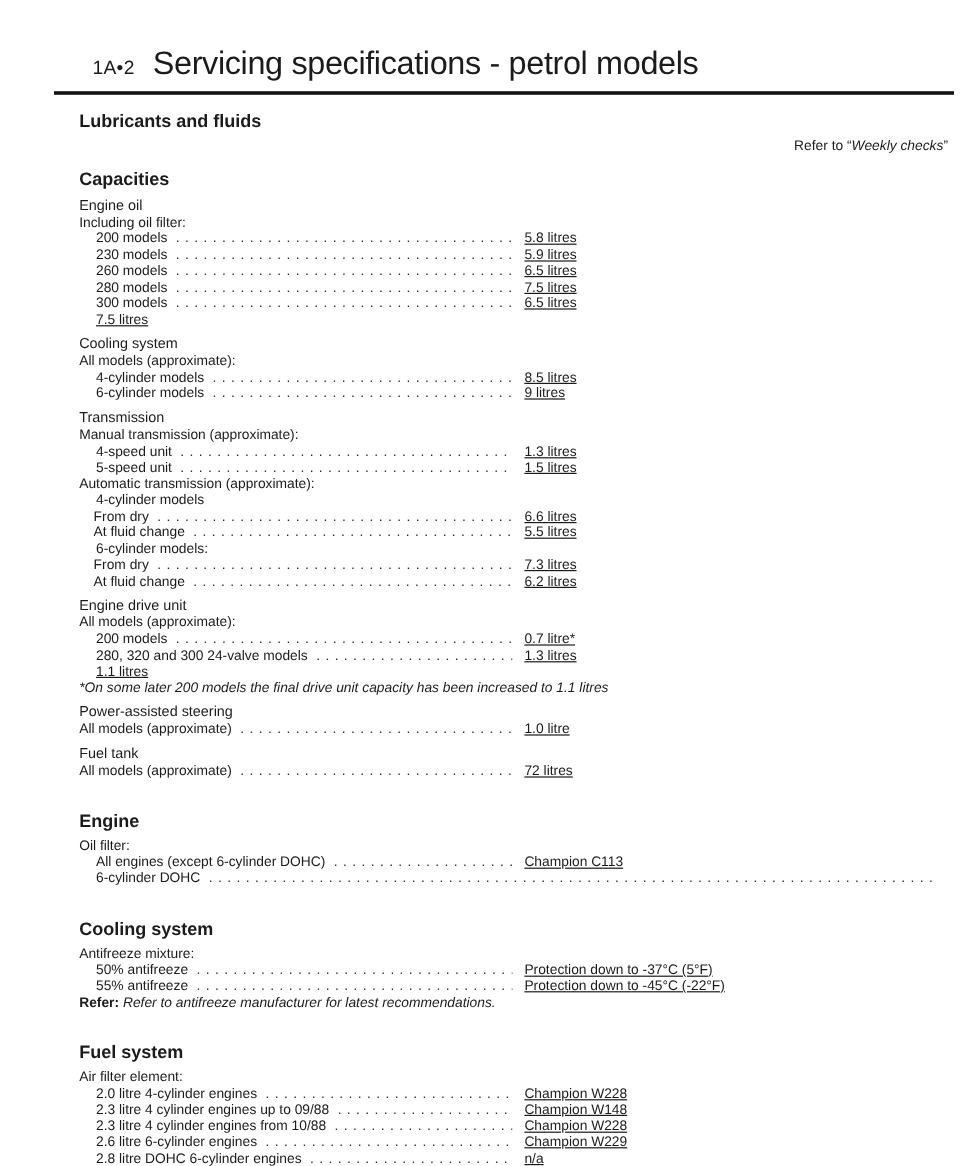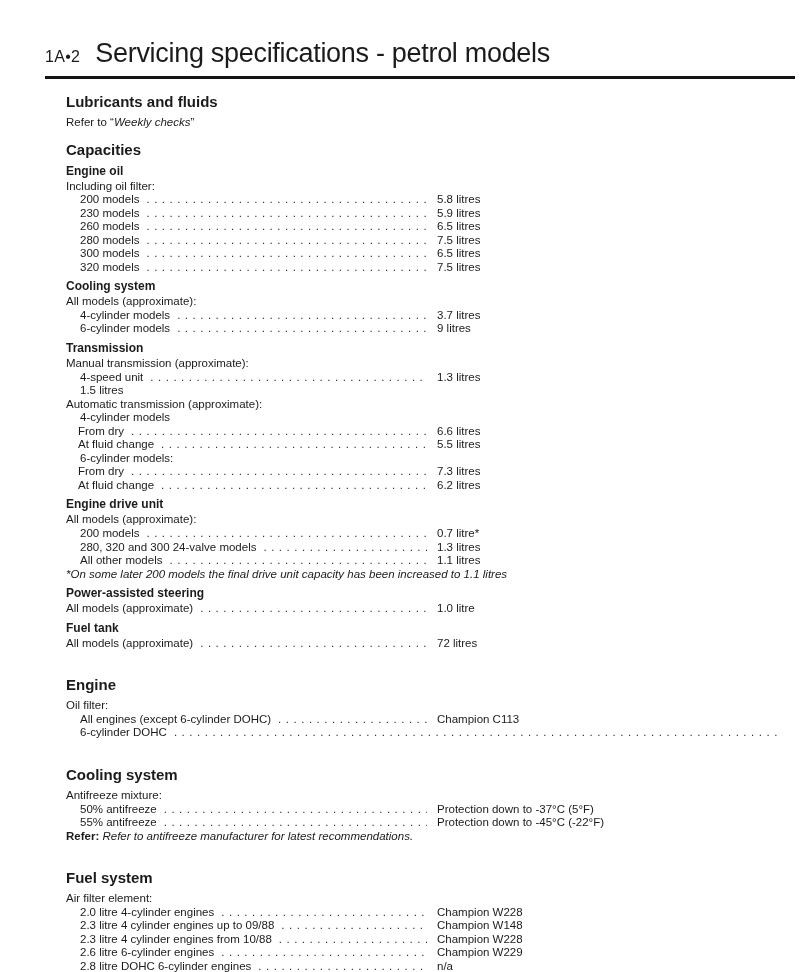--- a/index.html
+++ b/index.html
@@ -9,49 +9,49 @@
     background: #ffffff;
     font-family: "Liberation Sans", sans-serif;
     color: #1b1b1b;
     overflow: hidden;
   }
   .page { width: 800px; height: 972px; background: #fff; position: relative; }
 
   
   .header { padding: 38px 8px 0 45px; }
   .header-line { display: flex; align-items: baseline; gap: 15px; }
-  .page-number { font-size: 16px; font-weight: 400; letter-spacing: 0.3px; white-space: nowrap; }
+  .page-number { font-size: 16px; font-weight: 400; letter-spacing: 0.3px; white-space: nowrap; margin-left: 32px; }
   .page-title { font-size: 27px; font-weight: 400; letter-spacing: -0.3px; white-space: nowrap; }
   .rule { border: none; border-top: 3px solid #141414; margin-top: 7px; width: 750px; }
 
   
   main { margin: 13px 10px 0 66px; width: 724px; }
 
   .section { font-size: 15px; font-weight: bold; line-height: 19px; margin-top: 25px; margin-bottom: 5px; }
   .section:first-child { margin-top: 5px; }
   .refline + .section { margin-top: 10px; }
 
-  .sub { font-size: 12px; font-weight: bold; line-height: 14px; margin-top: 5px; margin-bottom: 2px; }
+  .sub { font-size: 12px; font-weight: normal; line-height: 14px; margin-top: 5px; margin-bottom: 2px; }
 
   .plain, .row, .refline, .footnote { font-size: 11.5px; line-height: 13.55px; }
-  .refline { margin-bottom: 1px; }
+  .refline { margin-bottom: 1px; text-align: right; }
 
   .ind1 { margin-left: 14px; }
   .ind2 { margin-left: 12px; }
 
   .row { display: flex; align-items: baseline; }
   .lhs { flex: 1 1 auto; display: flex; align-items: flex-start; min-width: 0; overflow: hidden; }
   .label { flex: 0 0 auto; white-space: nowrap; }
   .leader { flex: 1 1 auto; overflow: hidden; white-space: nowrap; margin: 0 10px 0 7px; color: #2b2b2b; }
   .leader::after {
     content: "..............................................................................................";
     letter-spacing: 4.5px;
     font-size: 11.5px;
   }
-  .value { flex: 0 0 353px; white-space: nowrap; }
+  .value { flex: 0 0 353px; white-space: nowrap; text-decoration: underline; }
 
   .i { font-style: italic; }
   .b { font-weight: bold; }
 </style>
 </head>
 <body>
 
 <div class="page">
   <header class="header">
     <div class="header-line">
@@ -96,52 +96,52 @@
         <span class="value">7.5 litres</span>
       </div>
       <div class="row ind1">
         <span class="lhs">
           <span class="label">300 models</span>
           <span class="leader"></span>
         </span>
         <span class="value">6.5 litres</span>
       </div>
       <div class="row ind1">
-        <span class="lhs">
-          <span class="label">320 models</span>
-          <span class="leader"></span>
-        </span>
         <span class="value">7.5 litres</span>
       </div>
       <h3 class="sub">Cooling system</h3>
       <p class="plain">All models (approximate):</p>
       <div class="row ind1">
         <span class="lhs">
           <span class="label">4-cylinder models</span>
           <span class="leader"></span>
         </span>
-        <span class="value">3.7 litres</span>
+        <span class="value">8.5 litres</span>
       </div>
       <div class="row ind1">
         <span class="lhs">
           <span class="label">6-cylinder models</span>
           <span class="leader"></span>
         </span>
         <span class="value">9 litres</span>
       </div>
       <h3 class="sub">Transmission</h3>
       <p class="plain">Manual transmission (approximate):</p>
       <div class="row ind1">
         <span class="lhs">
           <span class="label">4-speed unit</span>
           <span class="leader"></span>
         </span>
         <span class="value">1.3 litres</span>
       </div>
       <div class="row ind1">
+        <span class="lhs">
+          <span class="label">5-speed unit</span>
+          <span class="leader"></span>
+        </span>
         <span class="value">1.5 litres</span>
       </div>
       <p class="plain">Automatic transmission (approximate):</p>
       <p class="plain ind1">4-cylinder models</p>
       <div class="row ind2">
         <span class="lhs">
           <span class="label">From dry</span>
           <span class="leader"></span>
         </span>
         <span class="value">6.6 litres</span>
@@ -178,24 +178,20 @@
         <span class="value">0.7 litre*</span>
       </div>
       <div class="row ind1">
         <span class="lhs">
           <span class="label">280, 320 and 300 24-valve models</span>
           <span class="leader"></span>
         </span>
         <span class="value">1.3 litres</span>
       </div>
       <div class="row ind1">
-        <span class="lhs">
-          <span class="label">All other models</span>
-          <span class="leader"></span>
-        </span>
         <span class="value">1.1 litres</span>
       </div>
       <p class="footnote"><span class="i">*On some later 200 models the final drive unit capacity has been increased to 1.1 litres</span></p>
       <h3 class="sub">Power-assisted steering</h3>
       <div class="row">
         <span class="lhs">
           <span class="label">All models (approximate)</span>
           <span class="leader"></span>
         </span>
         <span class="value">1.0 litre</span>

